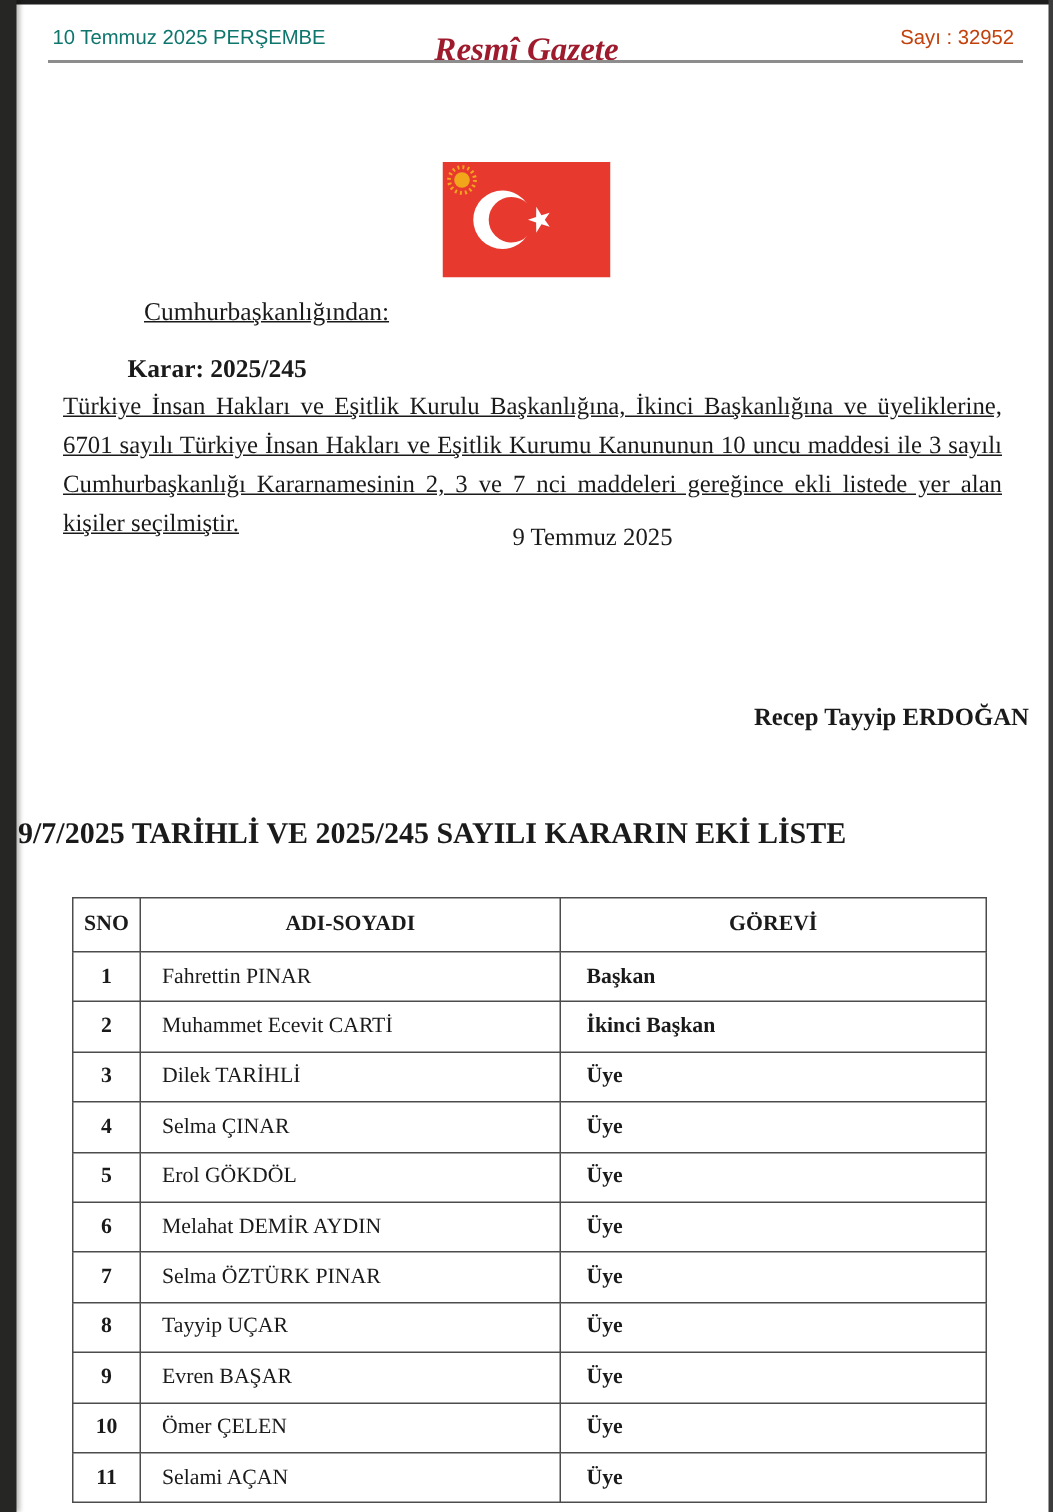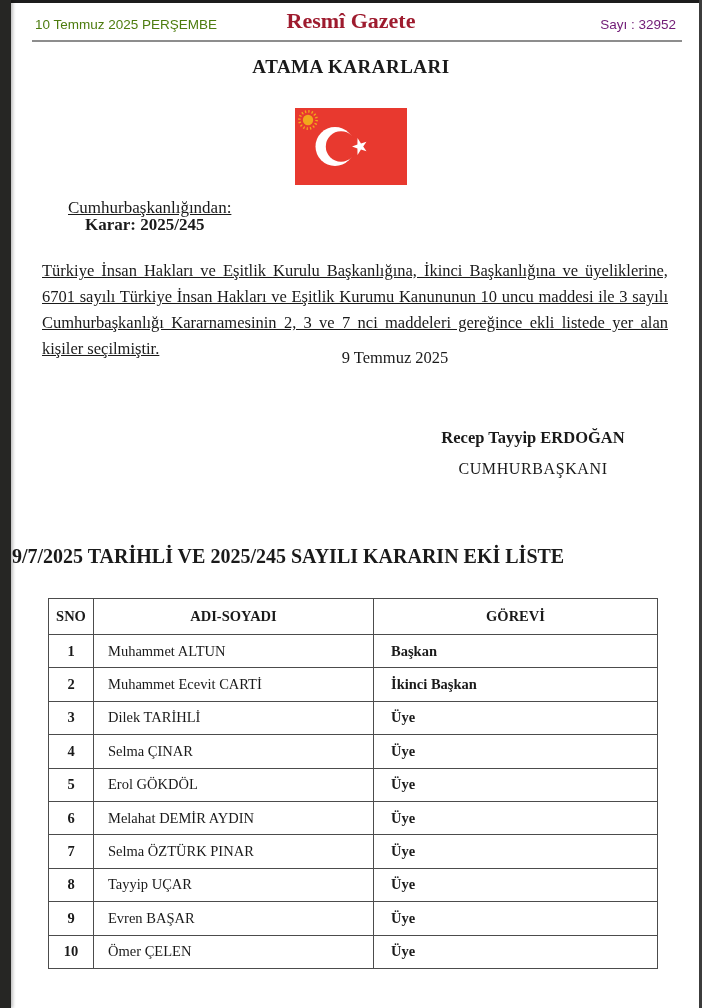--- a/index.html
+++ b/index.html
@@ -11,40 +11,40 @@
     overflow: hidden;
     font-family: "Liberation Serif", serif;
     color: #1a1a1a;
   }
   
   .edge-top    { position: absolute; top: 0; left: 0; width: 100%; height: 3px; background: #1d1d1d; z-index: 5; }
   .edge-left   { position: absolute; top: 0; left: 0; width: 11px; height: 100%; background: #262624; box-shadow: 2px 0 3px rgba(0,0,0,.25); z-index: 5; }
   .edge-right  { position: absolute; top: 0; right: 0; width: 3px; height: 100%; background: #3c3c3c; z-index: 5; }
 
   
-  .masthead-date  { position: absolute; top: 17px; left: 35px;  font-family: "Liberation Sans", sans-serif; font-size: 13.5px; color: #4d7c0f; }
-  .masthead-issue { position: absolute; top: 17px; right: 26px; font-family: "Liberation Sans", sans-serif; font-size: 13.5px; color: #701a75; }
-  .masthead-title { position: absolute; top: 8px; left: 0; width: 100%; text-align: center;
-                    font-size: 22px; font-weight: bold; }
+  .masthead-date  { position: absolute; top: 17px; left: 35px;  font-family: "Liberation Sans", sans-serif; font-size: 13.5px; color: #0f766e; }
+  .masthead-issue { position: absolute; top: 17px; right: 26px; font-family: "Liberation Sans", sans-serif; font-size: 13.5px; color: #c2410c; }
+  .masthead-title { position: absolute; top: 20px; left: 0; width: 100%; text-align: center;
+                    font-size: 22px; font-weight: bold; font-style: italic; }
   .masthead-rule  { position: absolute; top: 40px; left: 32px; width: 650px; height: 2px; background: #8d8d8d; }
 
   .section-title { position: absolute; top: 56px; left: 0; width: 100%; text-align: center;
                    font-size: 19px; font-weight: bold; letter-spacing: .5px; }
 
   .flag-wrap { position: absolute; top: 108px; left: 295px; width: 112px; height: 77px; }
 
-  .authority   { position: absolute; top: 198px; left: 68px; font-size: 17px; text-decoration: underline; }
-  .decision-no { position: absolute; top: 215px; left: 85px; font-size: 17px; font-weight: bold; }
+  .authority   { position: absolute; top: 198px; left: 96px; font-size: 17px; text-decoration: underline; }
+  .decision-no { position: absolute; top: 236px; left: 85px; font-size: 17px; font-weight: bold; }
 
   .body-par { position: absolute; top: 258px; left: 42px; width: 626px;
               font-size: 16.5px; line-height: 26px; text-align: justify; text-decoration: underline; }
 
   .decision-date { position: absolute; top: 348px; left: 0; width: 100%; text-align: center; font-size: 16.5px; padding-left: 44px; }
 
-  .signature { position: absolute; top: 428px; left: 380px; width: 306px; text-align: center; }
+  .signature { position: absolute; top: 468px; left: 380px; width: 306px; text-align: right; }
   .signature .sig-name  { font-size: 16.5px; font-weight: bold; }
   .signature .sig-title { font-size: 16px; margin-top: 12px; letter-spacing: .6px; }
 
   .annex-title { position: absolute; top: 545px; left: 12px; width: 100%; text-align: left;
                  font-size: 20px; font-weight: bold; }
 
   .annex-table { position: absolute; top: 598px; left: 48px; width: 609px;
                  border-collapse: collapse; table-layout: fixed; }
   .annex-table th, .annex-table td { border: 1px solid #4c4c4c; font-size: 14.5px; padding: 0; }
   .annex-table th { height: 35px; font-weight: bold; text-align: center; }
@@ -60,21 +60,20 @@
 
   <div class="edge-top"></div>
   <div class="edge-left"></div>
   <div class="edge-right"></div>
 
   <div class="masthead-date">10 Temmuz 2025 PERŞEMBE</div>
   <div class="masthead-title" style="color:#9e1b2e;">Resmî Gazete</div>
   <div class="masthead-issue">Sayı : 32952</div>
   <div class="masthead-rule"></div>
 
-  <div class="section-title">ATAMA KARARLARI</div>
 
   <div class="flag-wrap">
     <svg width="112" height="77" viewBox="0 0 112 77" xmlns="http://www.w3.org/2000/svg">
       <rect x="0" y="0" width="112" height="77" fill="#e8392f"></rect>
 
       <g>
         <circle cx="13" cy="12" r="5.2" fill="#f2a71b"></circle>
         <circle cx="13" cy="12" r="8.6" fill="none" stroke="#f2a71b" stroke-width="2.6" stroke-dasharray="1.3 2.08"></circle>
       </g>
 
@@ -89,42 +88,41 @@
 
   <div class="authority">Cumhurbaşkanlığından:</div>
   <div class="decision-no">Karar: 2025/245</div>
 
   <div class="body-par">Türkiye İnsan Hakları ve Eşitlik Kurulu Başkanlığına, İkinci Başkanlığına ve üyeliklerine, 6701 sayılı Türkiye İnsan Hakları ve Eşitlik Kurumu Kanununun 10 uncu maddesi ile 3 sayılı Cumhurbaşkanlığı Kararnamesinin 2, 3 ve 7 nci maddeleri gereğince ekli listede yer alan kişiler seçilmiştir.</div>
 
   <div class="decision-date">9 Temmuz 2025</div>
 
   <div class="signature">
     <div class="sig-name">Recep Tayyip ERDOĞAN</div>
-    <div class="sig-title">CUMHURBAŞKANI</div>
   </div>
 
   <div class="annex-title">9/7/2025 TARİHLİ VE 2025/245 SAYILI KARARIN EKİ LİSTE</div>
 
   <table class="annex-table">
     <colgroup>
       <col style="width:45px">
         <col style="width:280px">
         <col style="width:284px">
     </colgroup>
     <thead>
         <tr>
           <th>SNO</th>
           <th>ADI-SOYADI</th>
           <th>GÖREVİ</th>
         </tr>
       </thead>
     <tbody>
         <tr>
           <td>1</td>
-          <td>Muhammet ALTUN</td>
+          <td>Fahrettin PINAR</td>
           <td>Başkan</td>
         </tr>
         <tr>
           <td>2</td>
           <td>Muhammet Ecevit CARTİ</td>
           <td>İkinci Başkan</td>
         </tr>
         <tr>
           <td>3</td>
           <td>Dilek TARİHLİ</td>
@@ -158,16 +156,21 @@
         <tr>
           <td>9</td>
           <td>Evren BAŞAR</td>
           <td>Üye</td>
         </tr>
         <tr>
           <td>10</td>
           <td>Ömer ÇELEN</td>
           <td>Üye</td>
         </tr>
+        <tr>
+          <td>11</td>
+          <td>Selami AÇAN</td>
+          <td>Üye</td>
+        </tr>
       </tbody>
   </table>
 
 </div>
 
 </body></html>

